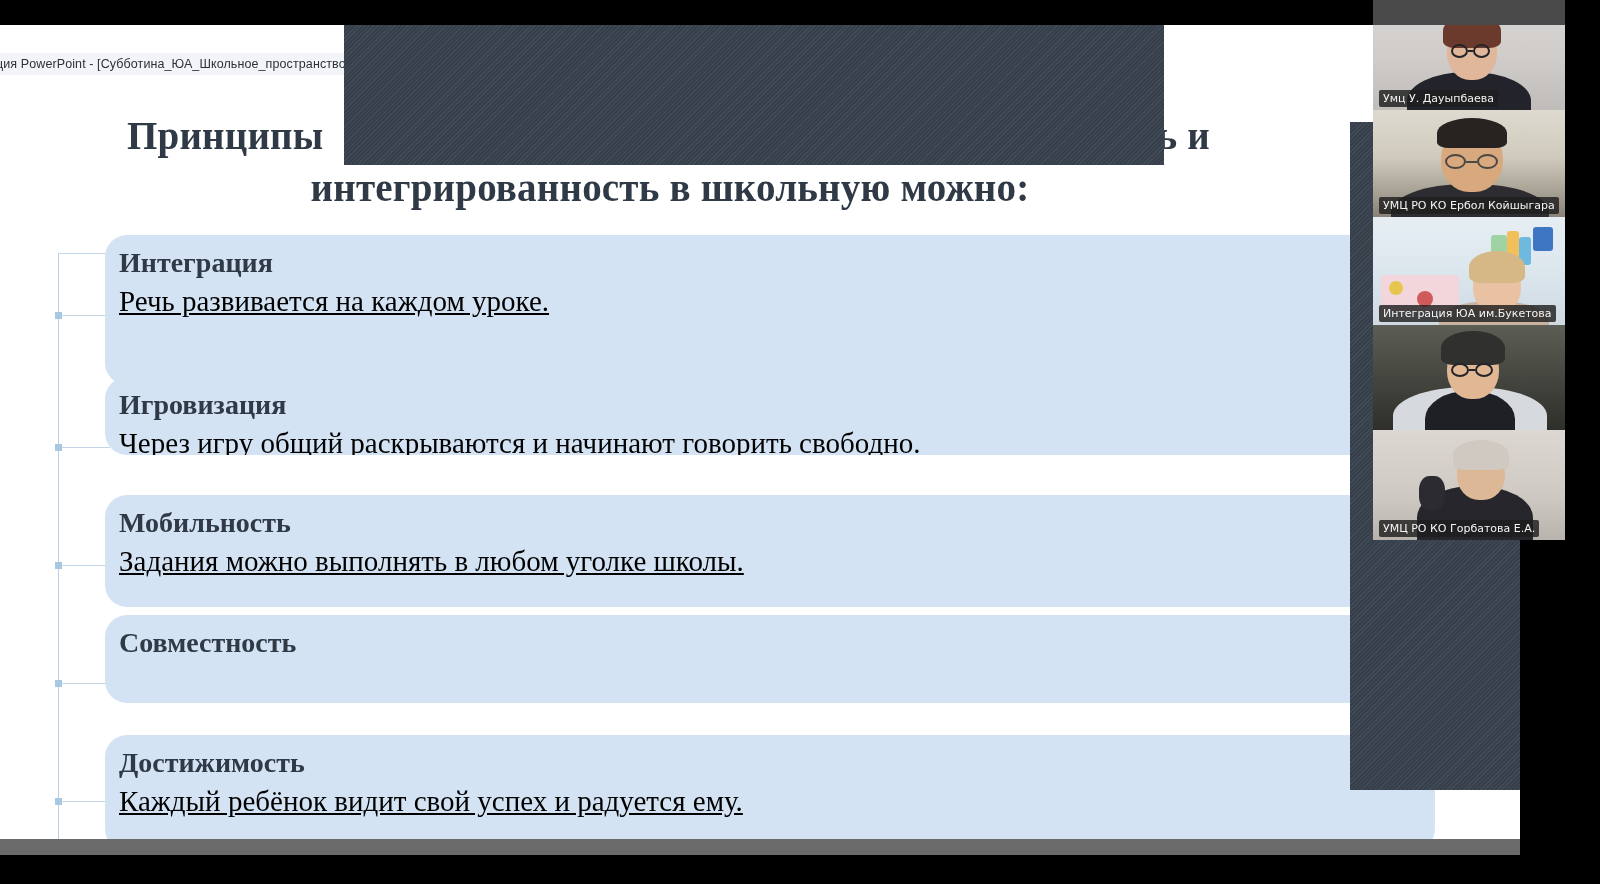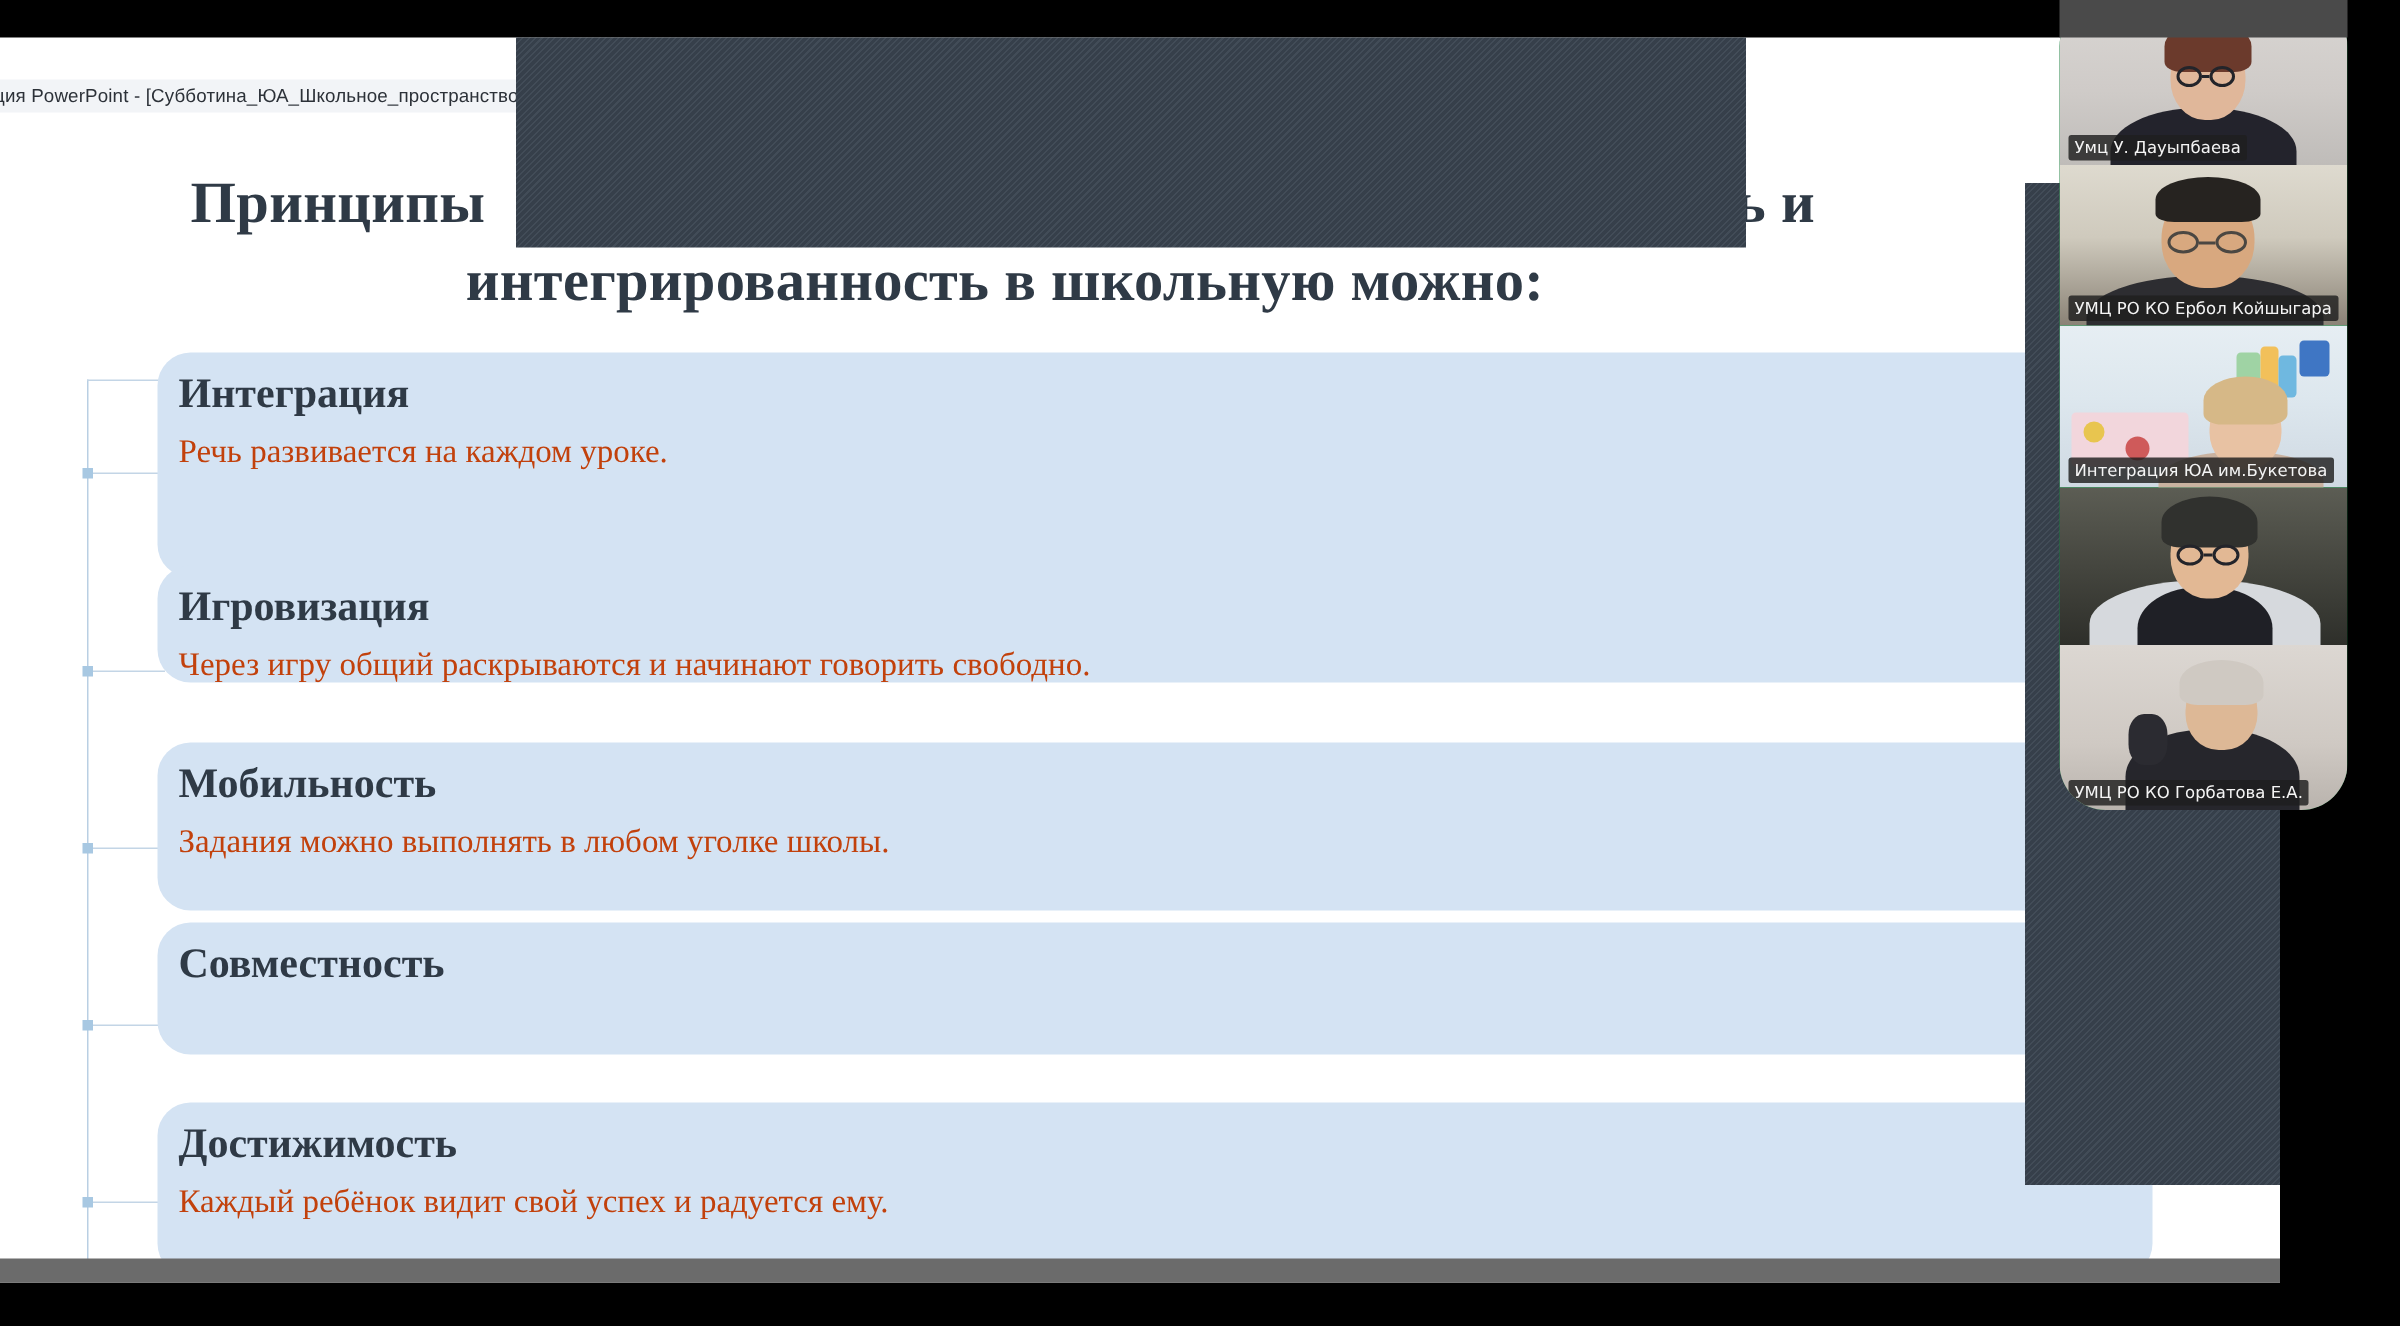--- a/index.html
+++ b/index.html
@@ -96,24 +96,25 @@
     overflow: hidden;
   }
   .card-title {
     font-size: 28px;
     font-weight: bold;
     color: #2f3a46;
     line-height: 36px;
     white-space: nowrap;
   }
   .card-body {
-    font-size: 22px;
-    color: #c2410c;
+    font-size: 29px;
+    color: #000000;
     line-height: 40px;
     white-space: nowrap;
+    text-decoration: underline;
   }
 
   
   .hatch {
     position: absolute;
     background-color: #3a4450;
     background-image: repeating-linear-gradient(
       135deg,
       rgba(255,255,255,0.045) 0px,
       rgba(255,255,255,0.045) 1px,
@@ -128,23 +129,22 @@
   #panel-hatch {
     left: 1350px; top: 122px;
     width: 190px; height: 668px;
   }
 
   
   .video-strip {
     position: absolute;
     left: 1373px; top: 0;
     width: 192px; height: 540px;
-    background: #15803d;
-    overflow: hidden;
-    border-radius: 31px;
+    background: #a16207;
+    overflow: hidden;
   }
   .tile {
     position: relative;
     width: 192px;
     overflow: hidden;
   }
   .tile-img { position: absolute; inset: 0; }
   .tile-label {
     position: absolute;
     left: 6px; bottom: 3px;

